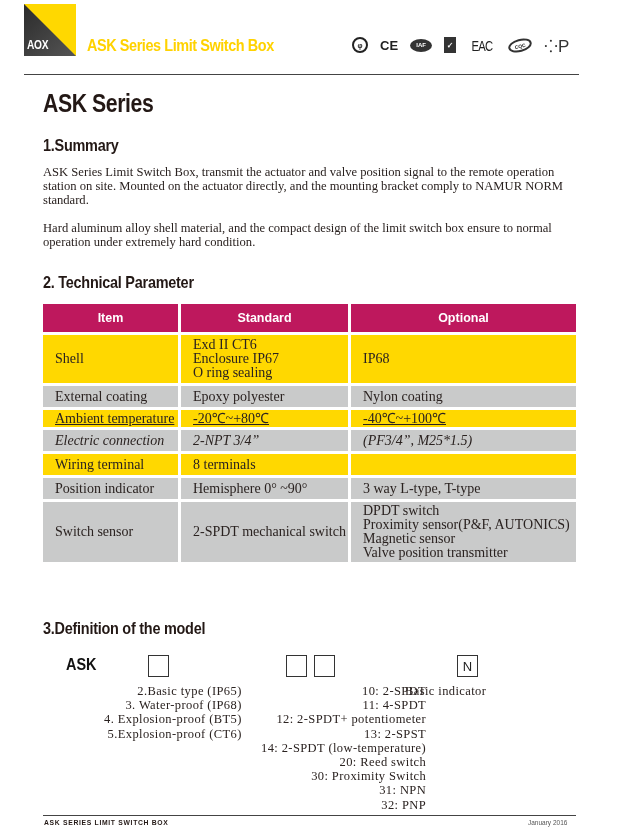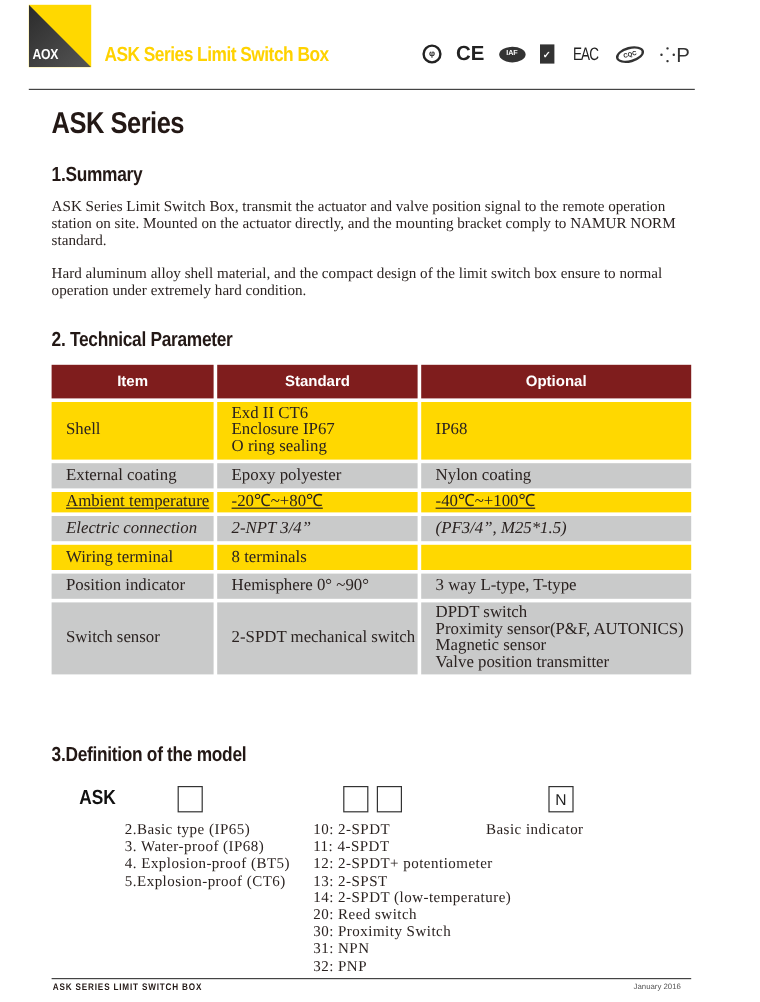--- a/index.html
+++ b/index.html
@@ -4,51 +4,51 @@
 <style>
   html, body { margin: 0; padding: 0; background: #ffffff; }
   body { width: 633px; height: 835px; position: relative; overflow: hidden; font-family: "Liberation Serif", serif; color: #2a2220; }
 
   
   .logo { position: absolute; left: 24px; top: 4px; width: 52px; height: 52px; background: #ffd800; overflow: hidden; }
   .logo .dark { position: absolute; left: 0; top: 0; width: 52px; height: 52px; background: linear-gradient(135deg, #2b2b2b 0%, #555 100%); clip-path: polygon(0 0, 100% 100%, 0 100%); }
   .logo .logo-text { position: absolute; left: 3px; bottom: 4px; color: #fff; font-family: "Liberation Sans", sans-serif; font-weight: bold; font-size: 12px; letter-spacing: -0.3px; transform: scaleX(0.85); transform-origin: left; }
   .brand-title { position: absolute; left: 87px; top: 36px; color: #ffd200; font-family: "Liberation Sans", sans-serif; font-weight: bold; font-size: 17px; letter-spacing: -0.5px; transform: scaleX(0.85); transform-origin: left; white-space: nowrap; }
   .certs { position: absolute; left: 352px; top: 37px; display: flex; align-items: center; gap: 12px; }
-  .cert { height: 16px; display: flex; align-items: center; justify-content: center; font-family: "Liberation Sans", sans-serif; color: #222; font-size: 17px; font-weight: bold; }
+  .cert { height: 16px; display: flex; align-items: center; justify-content: center; font-family: "Liberation Sans", sans-serif; color: #222; font-size: 13px; font-weight: bold; }
   .cert-circle { width: 16px; height: 16px; border: 2px solid #222; border-radius: 50%; box-sizing: border-box; font-size: 7px; }
   .cert-iaf { width: 22px; height: 13px; background: #333; border-radius: 50%; color: #fff; font-size: 6px; }
   .cert-box { width: 12px; height: 16px; background: #333; color: #fff; font-size: 8px; }
   .cert-eac { font-size: 15px; font-weight: normal; letter-spacing: -1px; transform: scaleX(0.75); }
   .cert-oval { width: 24px; height: 13px; border: 2px solid #333; border-radius: 50%; box-sizing: border-box; font-size: 5px; transform: rotate(-15deg); }
   .cert-p { font-size: 17px; font-weight: normal; color: #333; }
   .header-rule { position: absolute; left: 24px; top: 74px; width: 555px; height: 1px; background: #444; }
 
   
   .h-main { position: absolute; left: 43px; top: 89px; font-family: "Liberation Sans", sans-serif; font-weight: bold; font-size: 25px; color: #231815; transform: scaleX(0.85); transform-origin: left; letter-spacing: -0.5px; white-space: nowrap; }
   .h-sec { position: absolute; left: 43px; font-family: "Liberation Sans", sans-serif; font-weight: bold; font-size: 17px; color: #231815; transform: scaleX(0.85); transform-origin: left; letter-spacing: -0.3px; white-space: nowrap; }
   .para { position: absolute; left: 43px; width: 535px; font-size: 12.6px; line-height: 14px; color: #2a2220; }
 
   
   .tbl { position: absolute; left: 43px; top: 304px; width: 533px; border-collapse: separate; border-spacing: 0; }
   .tbl .row { display: flex; }
   .cell { box-sizing: border-box; font-size: 14px; line-height: 14px; padding-left: 12px; display: flex; align-items: center; color: #2a2220; }
   .c1 { width: 135px; margin-right: 3px; }
   .c2 { width: 167px; margin-right: 3px; }
   .c3 { width: 225px; }
-  .th { background: #7f1d1d; color: #ffffff; font-family: "Liberation Sans", sans-serif; font-weight: bold; font-size: 12.5px; justify-content: center; padding-left: 0; height: 28px; }
+  .th { background: #be185d; color: #ffffff; font-family: "Liberation Sans", sans-serif; font-weight: bold; font-size: 12.5px; justify-content: center; padding-left: 0; height: 28px; }
   .yellow .cell { background: #ffd800; }
   .gray .cell { background: #c9caca; }
   .row { margin-bottom: 3px; }
   .multi { flex-direction: column; align-items: flex-start; justify-content: center; }
 
   
   .ask-label { position: absolute; left: 66px; top: 655px; font-family: "Liberation Sans", sans-serif; font-weight: bold; font-size: 17px; color: #111; transform: scaleX(0.85); transform-origin: left; }
   .mbox { position: absolute; top: 655px; width: 21px; height: 22px; border: 1px solid #333; box-sizing: border-box; font-family: "Liberation Sans", sans-serif; font-size: 13px; display: flex; align-items: center; justify-content: center; color: #222; }
-  .list { position: absolute; font-size: 12.5px; line-height: 14.2px; color: #2a2220; white-space: nowrap; letter-spacing: 0.4px; }
+  .list { position: absolute; font-size: 12.5px; line-height: 14.2px; color: #2a2220; white-space: nowrap; letter-spacing: 0.4px; text-align: right; }
 
   
   .footer-rule { position: absolute; left: 43px; top: 815px; width: 533px; height: 1px; background: #444; }
   .footer-left { position: absolute; left: 44px; top: 818px; font-family: "Liberation Sans", sans-serif; font-weight: bold; font-size: 8px; color: #231815; letter-spacing: 0.8px; transform: scaleX(0.85); transform-origin: left; white-space: nowrap; }
   .footer-right { position: absolute; left: 528px; top: 819px; font-family: "Liberation Sans", sans-serif; font-size: 6.5px; color: #555; white-space: nowrap; }
 </style>
 </head>
 <body>
 
 <div class="logo">

